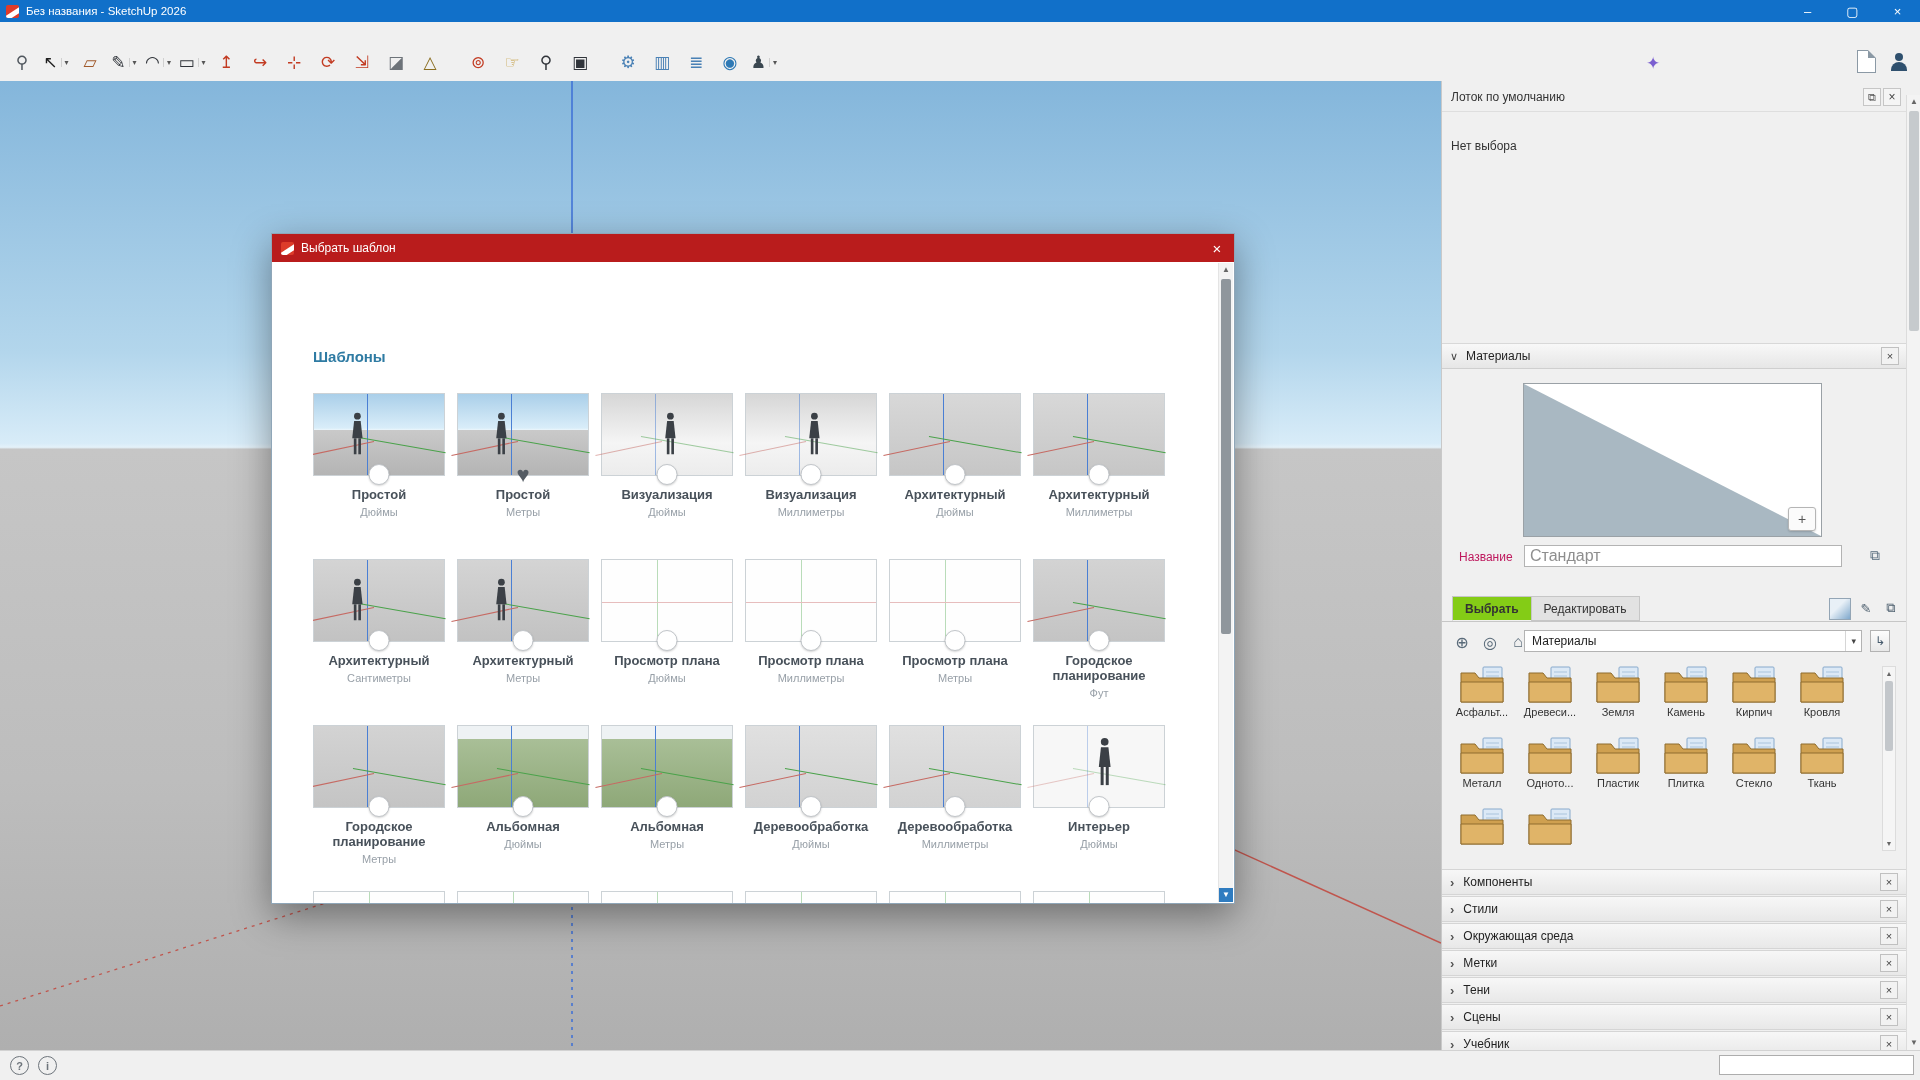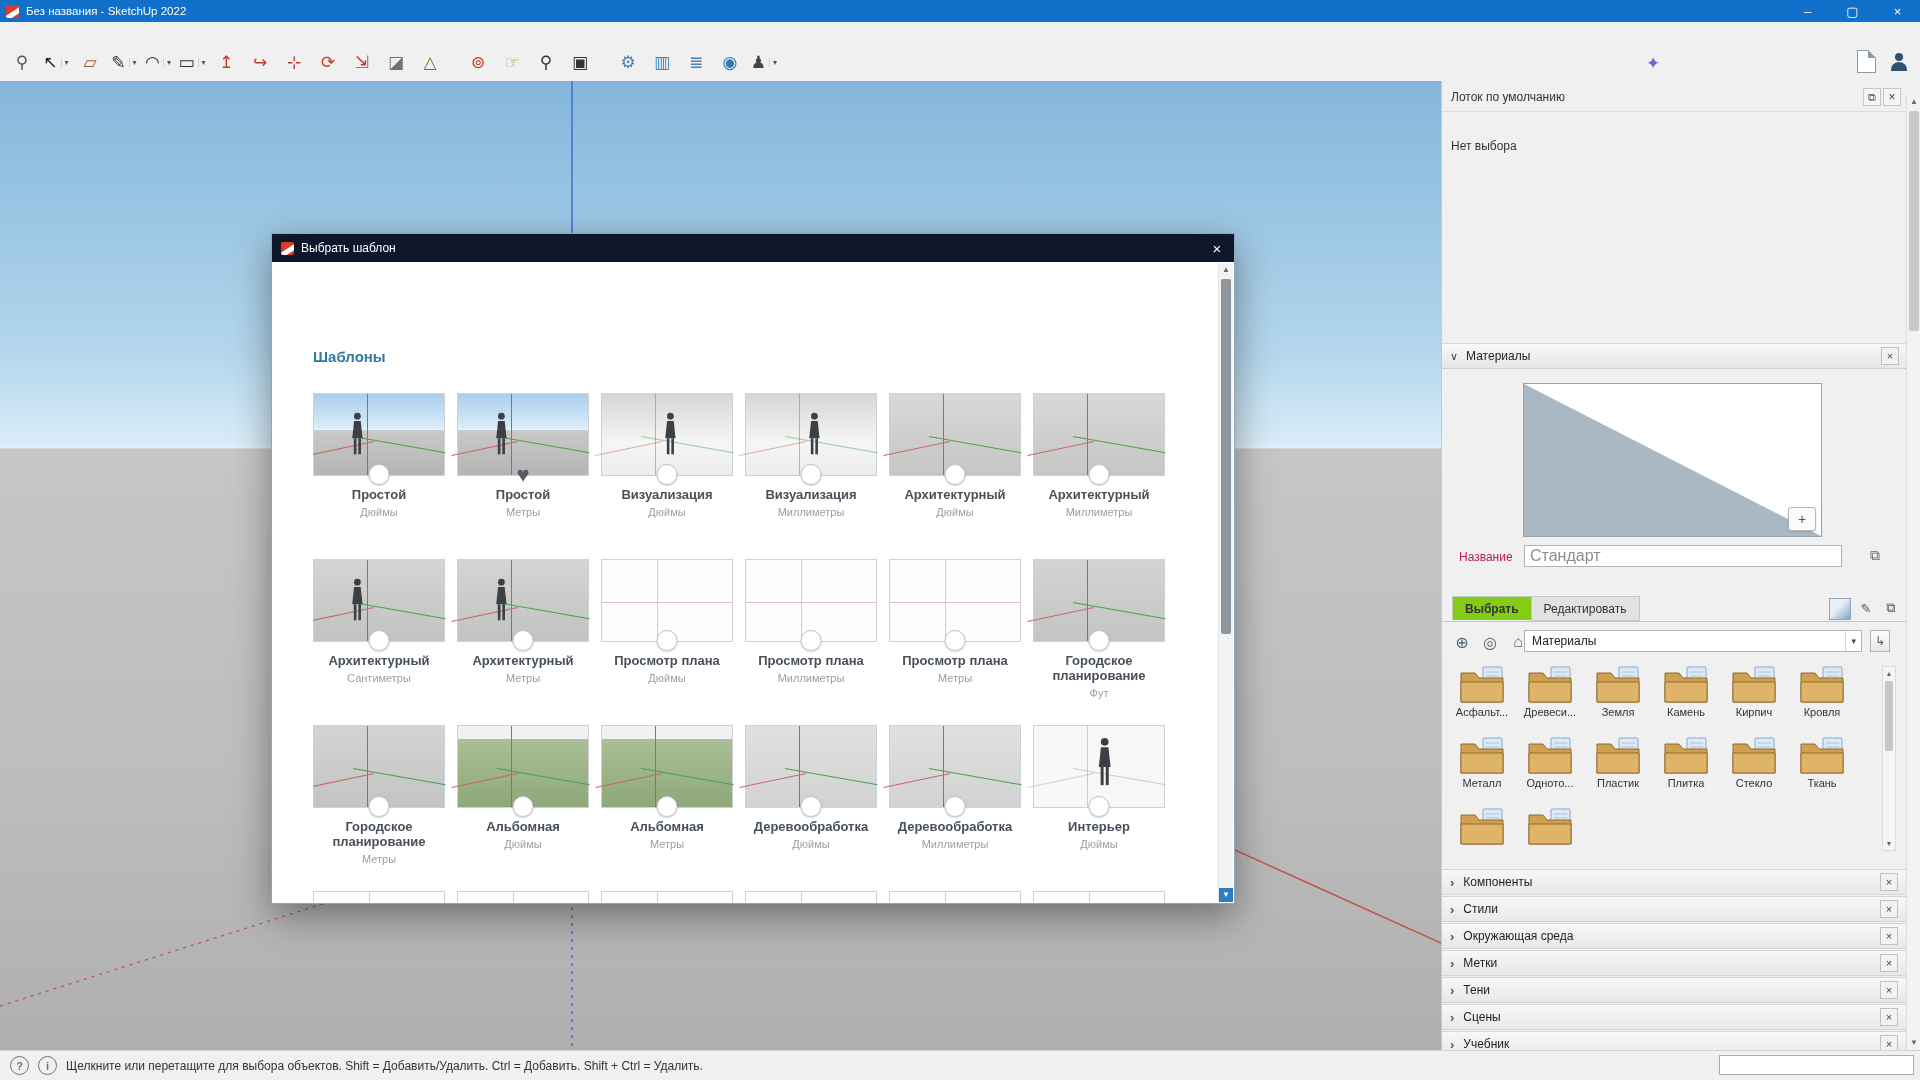--- a/index.html
+++ b/index.html
@@ -41,21 +41,21 @@
 
   
   .canvas{position:absolute;left:0;top:81px;width:1441px;height:969px;
           background:linear-gradient(180deg,#84b6db 0%,#b3d6ec 28%,#d8ecf8 37.4%,#e4f2fa 37.8%,
                      #c6c6c6 38%,#bdbdbd 72%,#afafaf 100%);}
   .canvas svg{position:absolute;left:0;top:0;}
 
   
   .dialog{position:absolute;left:271px;top:233px;width:962px;height:669px;background:#fff;
           border:1px solid #8fa6b8;box-shadow:0 12px 36px rgba(0,0,0,.4);z-index:10;}
-  .dlg-titlebar{height:28px;background:#0f172a;color:#fff;display:flex;align-items:center;padding:0 0 0 9px;}
+  .dlg-titlebar{height:28px;background:#b91c1c;color:#fff;display:flex;align-items:center;padding:0 0 0 9px;}
   .dlg-title{margin-left:7px;font-size:12px;}
   .dlg-close{margin-left:auto;width:34px;height:100%;display:flex;align-items:center;justify-content:center;font-size:15px;}
   .dlg-body{position:absolute;left:0;top:28px;right:0;bottom:0;overflow:hidden;background:#fff;}
   .dlg-tabs{position:absolute;left:0;top:0;right:16px;height:51px;border-bottom:1px solid #e2e2e2;}
   .tab-default{position:absolute;left:50px;top:25px;font-weight:bold;color:#2d2d2d;padding:0 8px 8px 8px;
                border-bottom:3px solid #1d4a6e;}
   .dlg-heading{position:absolute;left:41px;top:86px;font-size:15px;font-weight:bold;color:#2f7ba3;}
   .grid{position:absolute;left:41px;top:131px;width:880px;height:510px;display:flex;flex-wrap:wrap;
         gap:16px 12px;overflow:hidden;align-content:flex-start;}
   .card{width:132px;height:150px;}
@@ -167,21 +167,21 @@
   .sb-measure{position:absolute;left:1719px;top:4px;width:195px;height:20px;background:#fff;
               border:1px solid #adadad;font-family:inherit;font-size:12px;padding:0 4px;box-sizing:border-box;}
 </style>
 </head>
 <body>
 
 <div id="app">
 
   <div class="titlebar">
     <span class="logo"></span>
-    <span class="tb-title">Без названия - SketchUp 2022</span>
+    <span class="tb-title">Без названия - SketchUp 2026</span>
     <div class="win-controls">
       <div class="win-btn">–</div>
       <div class="win-btn">▢</div>
       <div class="win-btn">×</div>
     </div>
   </div>
 
   <div class="menubar">
 
   <div class="menu-item"></div>
@@ -862,17 +862,16 @@
     <div class="tray-scroll">
       <div class="up">▲</div>
       <div class="bar"></div>
       <div class="down">▼</div>
     </div>
   </div>
 
   <div class="statusbar">
     <span class="sb-icon">?</span>
     <span class="sb-icon">i</span>
-    <span class="sb-text">Щелкните или перетащите для выбора объектов. Shift = Добавить/Удалить. Ctrl = Добавить. Shift + Ctrl = Удалить.</span>
     <input class="sb-measure" style="">
   </div>
 
 </div>
 
 </body></html>

